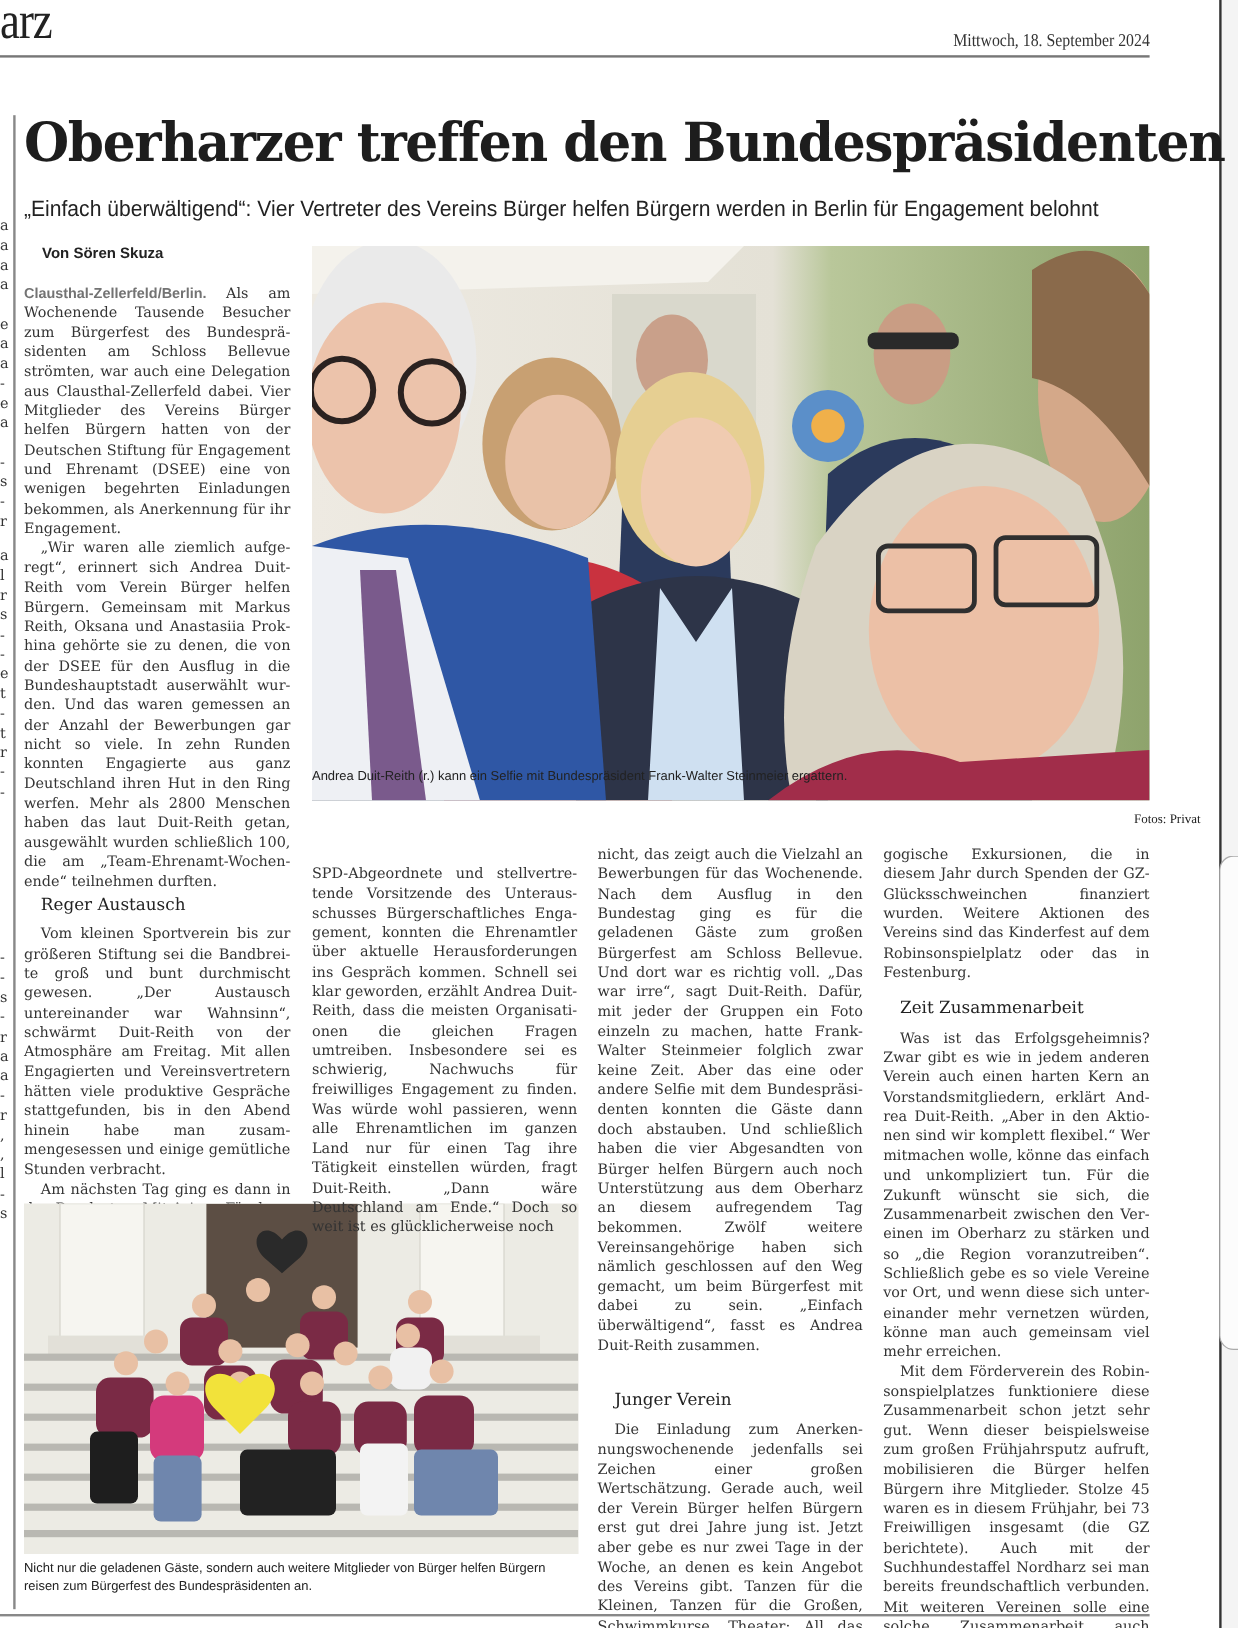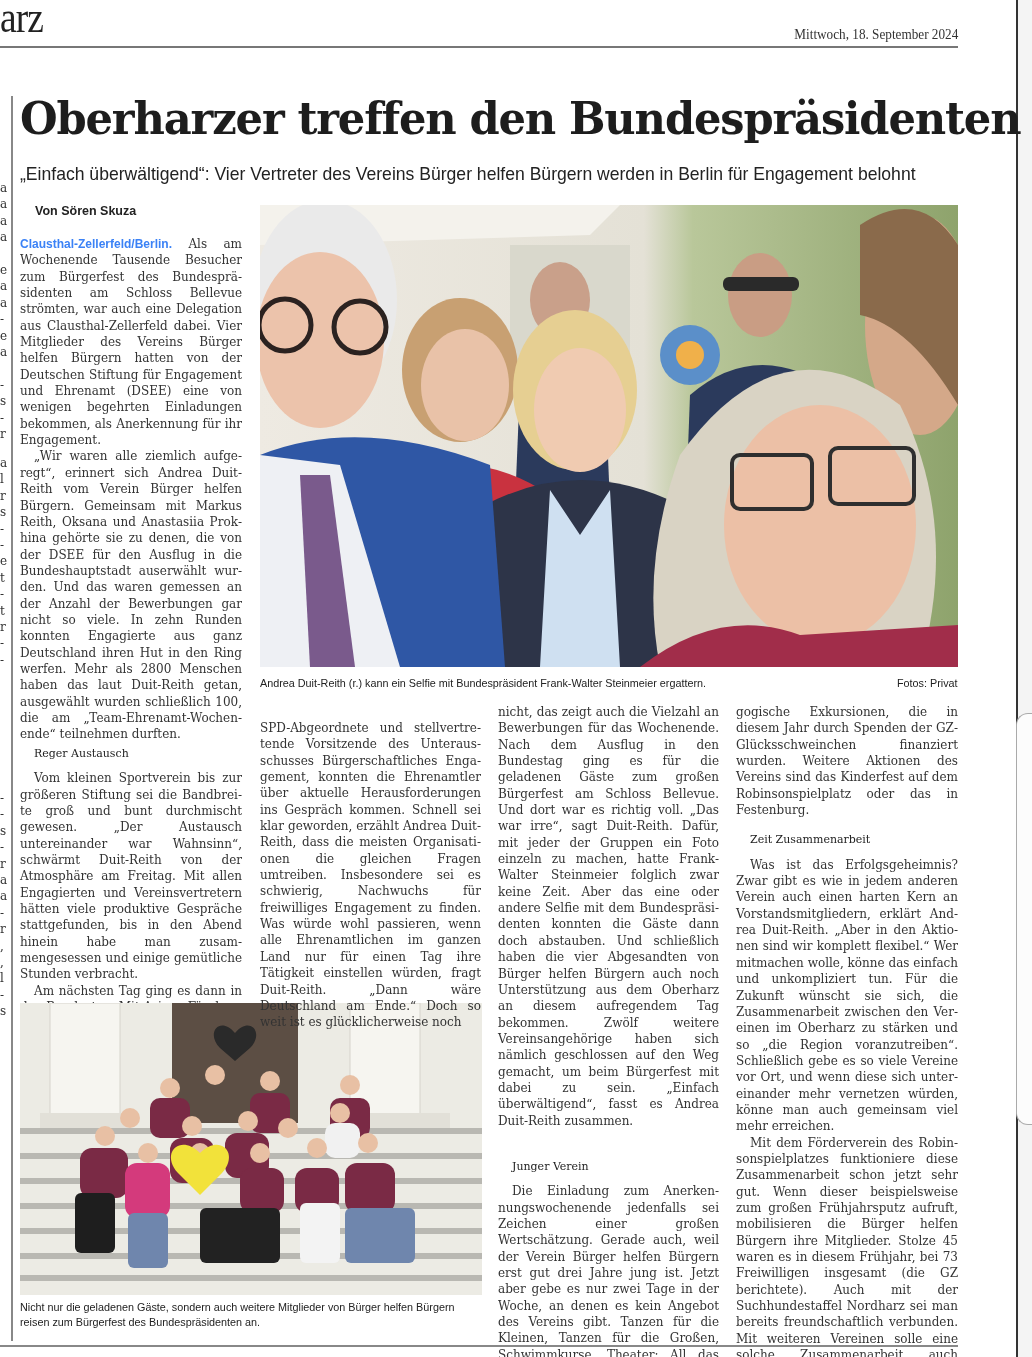--- a/index.html
+++ b/index.html
@@ -48,45 +48,45 @@
     left: 20px; top: 204px; font-family: "Liberation Sans", sans-serif;
     font-weight: bold; font-size: 12.5px; color: #222; margin-left: 15px;
   }
   
   .col {
     font-family: "DejaVu Serif", serif; font-size: 12px; line-height: 16.35px;
     color: #333; text-align: justify; hyphens: manual;
   }
   .col p { margin: 0; text-indent: 14px; }
   .col p.noindent { text-indent: 0; }
-  .dateline { font-family: "Liberation Sans", sans-serif; font-weight: bold; color: #3b82f6; }
+  .dateline { font-family: "Liberation Sans", sans-serif; font-weight: bold; color: #737373; }
   .subhd {
-    font-family: "DejaVu Serif", serif; font-size: 11px; color: #222;
+    font-family: "DejaVu Serif", serif; font-size: 14px; color: #222;
     margin: 10px 0 8px 14px; text-indent: 0; font-weight: normal;
   }
   .c1 { left: 20px; top: 236px; width: 222px; }
   .c1b { left: 20px; top: 736px; width: 222px; }
   .c2 { left: 260px; top: 720px; width: 221px; }
   .c3 { left: 498px; top: 704px; width: 221px; }
   .c4 { left: 736px; top: 704px; width: 222px; }
   
   .photo1 {
     left: 260px; top: 205px; width: 698px; height: 462px; overflow: hidden;
     background: linear-gradient(180deg, #e9e6df 0%, #d7dccd 30%, #a9a99a 100%);
   }
   .photo2 {
     left: 20px; top: 1003px; width: 462px; height: 292px; overflow: hidden;
     background: #e8e6df;
   }
   .caption {
     font-family: "Liberation Sans", sans-serif; font-size: 10.8px; color: #222;
     line-height: 15px;
   }
-  .cap1 { left: 260px; top: 676px; width: 600px; white-space: nowrap; }
-  .credit { left: 897px; top: 676px; }
+  .cap1 { left: 260px; top: 640px; width: 600px; white-space: nowrap; }
+  .credit { left: 945px; top: 676px; font-family: Liberation Serif, serif; }
   .cap2 { left: 20px; top: 1300px; width: 462px; }
   .bottom-rule { left: 0; top: 1345px; width: 958px; height: 2px; background: #888; }
 </style>
 </head>
 <body>
 
 <div class="abs masthead">arz</div>
 <div class="abs date">Mittwoch, 18. September 2024</div>
 <div class="abs head-rule"></div>
 

